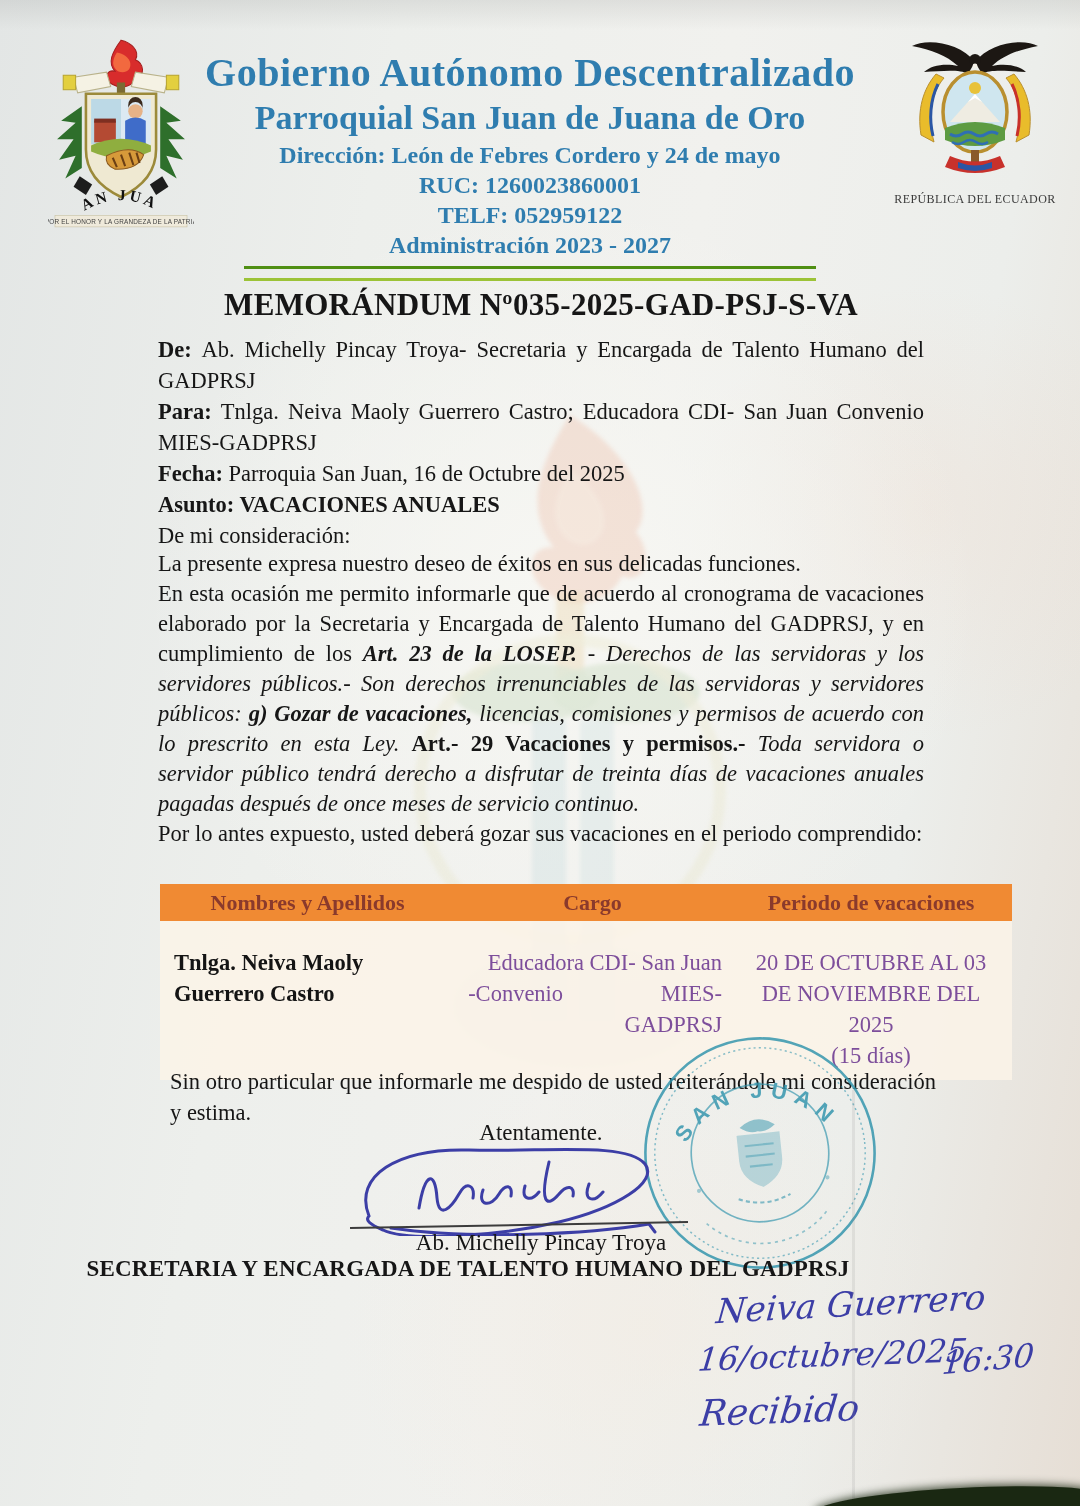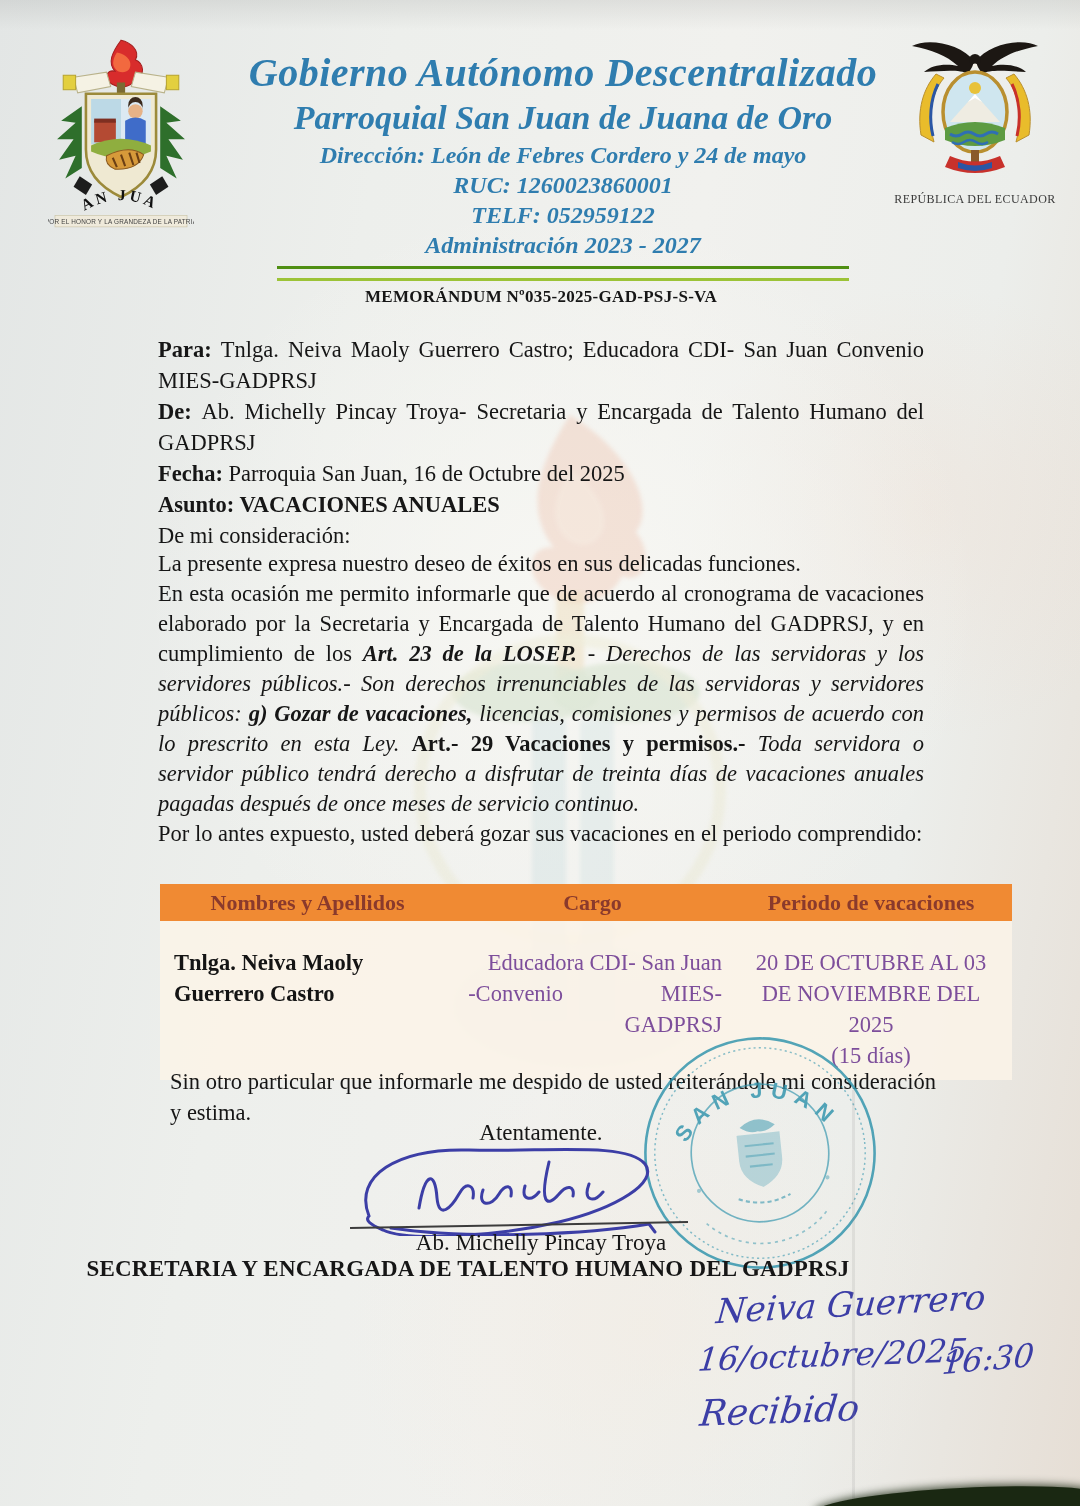--- a/index.html
+++ b/index.html
@@ -10,29 +10,29 @@
       linear-gradient(180deg, rgba(150,152,150,.20) 0%, rgba(150,152,150,0) 2%),
       radial-gradient(55% 38% at 52% 40%, #f7f7f3 0%, rgba(247,247,243,0) 70%),
       radial-gradient(30% 20% at 86% 34%, rgba(240,216,200,.30), rgba(240,216,200,0) 75%),
       radial-gradient(40% 25% at 60% 88%, rgba(244,236,226,.55), rgba(244,236,226,0) 70%),
       linear-gradient(100deg,#e3e6e5 0%,#edefec 30%,#f1f1ee 55%,#eceeeb 78%,#e6ded5 100%);
   }
   
   .emblem-left{position:absolute;left:48px;top:34px;width:146px;height:196px;}
   .emblem-right{position:absolute;left:890px;top:36px;width:170px;text-align:center;}
   .emblem-right .caption{margin-top:2px;font-size:12px;font-weight:normal;color:#3a3a3a;letter-spacing:.4px;font-family:"Liberation Serif",serif;}
-  .header-text{position:absolute;left:223px;top:50px;width:680px;text-align:center;color:#2f7daf;font-weight:bold;font-style:italic;}
+  .header-text{position:absolute;left:190px;top:50px;width:680px;text-align:center;color:#2f7daf;font-weight:bold;}
   .ht1{font-size:40px;line-height:46px;letter-spacing:.5px;}
   .ht2{font-size:34px;line-height:44px;}
   .ht3{font-size:24px;line-height:30px;}
   .green-rule{margin:6px auto 0;width:572px;height:9px;
     border-top:3px solid #4f8f13;border-bottom:3px solid #9cc337;}
   
   .memo-title{position:absolute;left:158px;top:287px;width:766px;text-align:center;
-    font-weight:bold;font-size:17px;letter-spacing:.3px;}
+    font-weight:bold;font-size:31px;letter-spacing:.3px;}
   .meta-block{position:absolute;left:158px;top:334px;width:766px;font-size:22.5px;line-height:31px;}
   .meta-block p{margin:0;text-align:justify;}
   .paras{position:absolute;left:158px;top:549px;width:766px;font-size:22.5px;line-height:30px;}
   .paras p{margin:0;text-align:justify;}
   .b{font-weight:bold;}
   .i{font-style:italic;}
   .bi{font-weight:bold;font-style:italic;}
   
   .vac-table{position:absolute;left:160px;top:884px;width:852px;border-collapse:collapse;table-layout:fixed;}
   .vac-table th{background:#f08a33;color:#8a3a2c;font-weight:bold;font-size:22px;
@@ -144,22 +144,22 @@
     <div class="ht3">Dirección: León de Febres Cordero y 24 de mayo</div>
     <div class="ht3">RUC: 1260023860001</div>
     <div class="ht3">TELF: 052959122</div>
     <div class="ht3">Administración 2023 - 2027</div>
     <div class="green-rule"></div>
   </div>
 
   <div class="memo-title">MEMORÁNDUM Nº035-2025-GAD-PSJ-S-VA</div>
 
   <div class="meta-block">
+    <p><span class="b">De: </span><span>Ab. Michelly Pincay Troya- Secretaria y Encargada de Talento Humano del GADPRSJ</span></p>
     <p><span class="b">Para: </span><span>Tnlga. Neiva Maoly Guerrero Castro; Educadora CDI- San Juan Convenio MIES-GADPRSJ</span></p>
-    <p><span class="b">De: </span><span>Ab. Michelly Pincay Troya- Secretaria y Encargada de Talento Humano del GADPRSJ</span></p>
     <p><span class="b">Fecha: </span><span>Parroquia San Juan, 16 de Octubre del 2025</span></p>
     <p><span class="b">Asunto: VACACIONES ANUALES</span></p>
     <p>De mi consideración:</p>
   </div>
 
   <div class="paras">
     <p>La presente expresa nuestro deseo de éxitos en sus delicadas funciones.</p>
     <p><span>En esta ocasión me permito informarle que de acuerdo al cronograma de vacaciones elaborado por la Secretaria y Encargada de Talento Humano del GADPRSJ, y en cumplimiento de los </span><span class="bi">Art. 23 de la LOSEP.</span><span class="i"> - Derechos de las servidoras y los servidores públicos.- Son derechos irrenunciables de las servidoras y servidores públicos: </span><span class="bi">g) Gozar de vacaciones,</span><span class="i"> licencias, comisiones y permisos de acuerdo con lo prescrito en esta Ley. </span><span class="b">Art.- 29 Vacaciones y permisos.-</span><span class="i"> Toda servidora o servidor público tendrá derecho a disfrutar de treinta días de vacaciones anuales pagadas después de once meses de servicio continuo.</span></p>
     <p>Por lo antes expuesto, usted deberá gozar sus vacaciones en el periodo comprendido:</p>
   </div>

